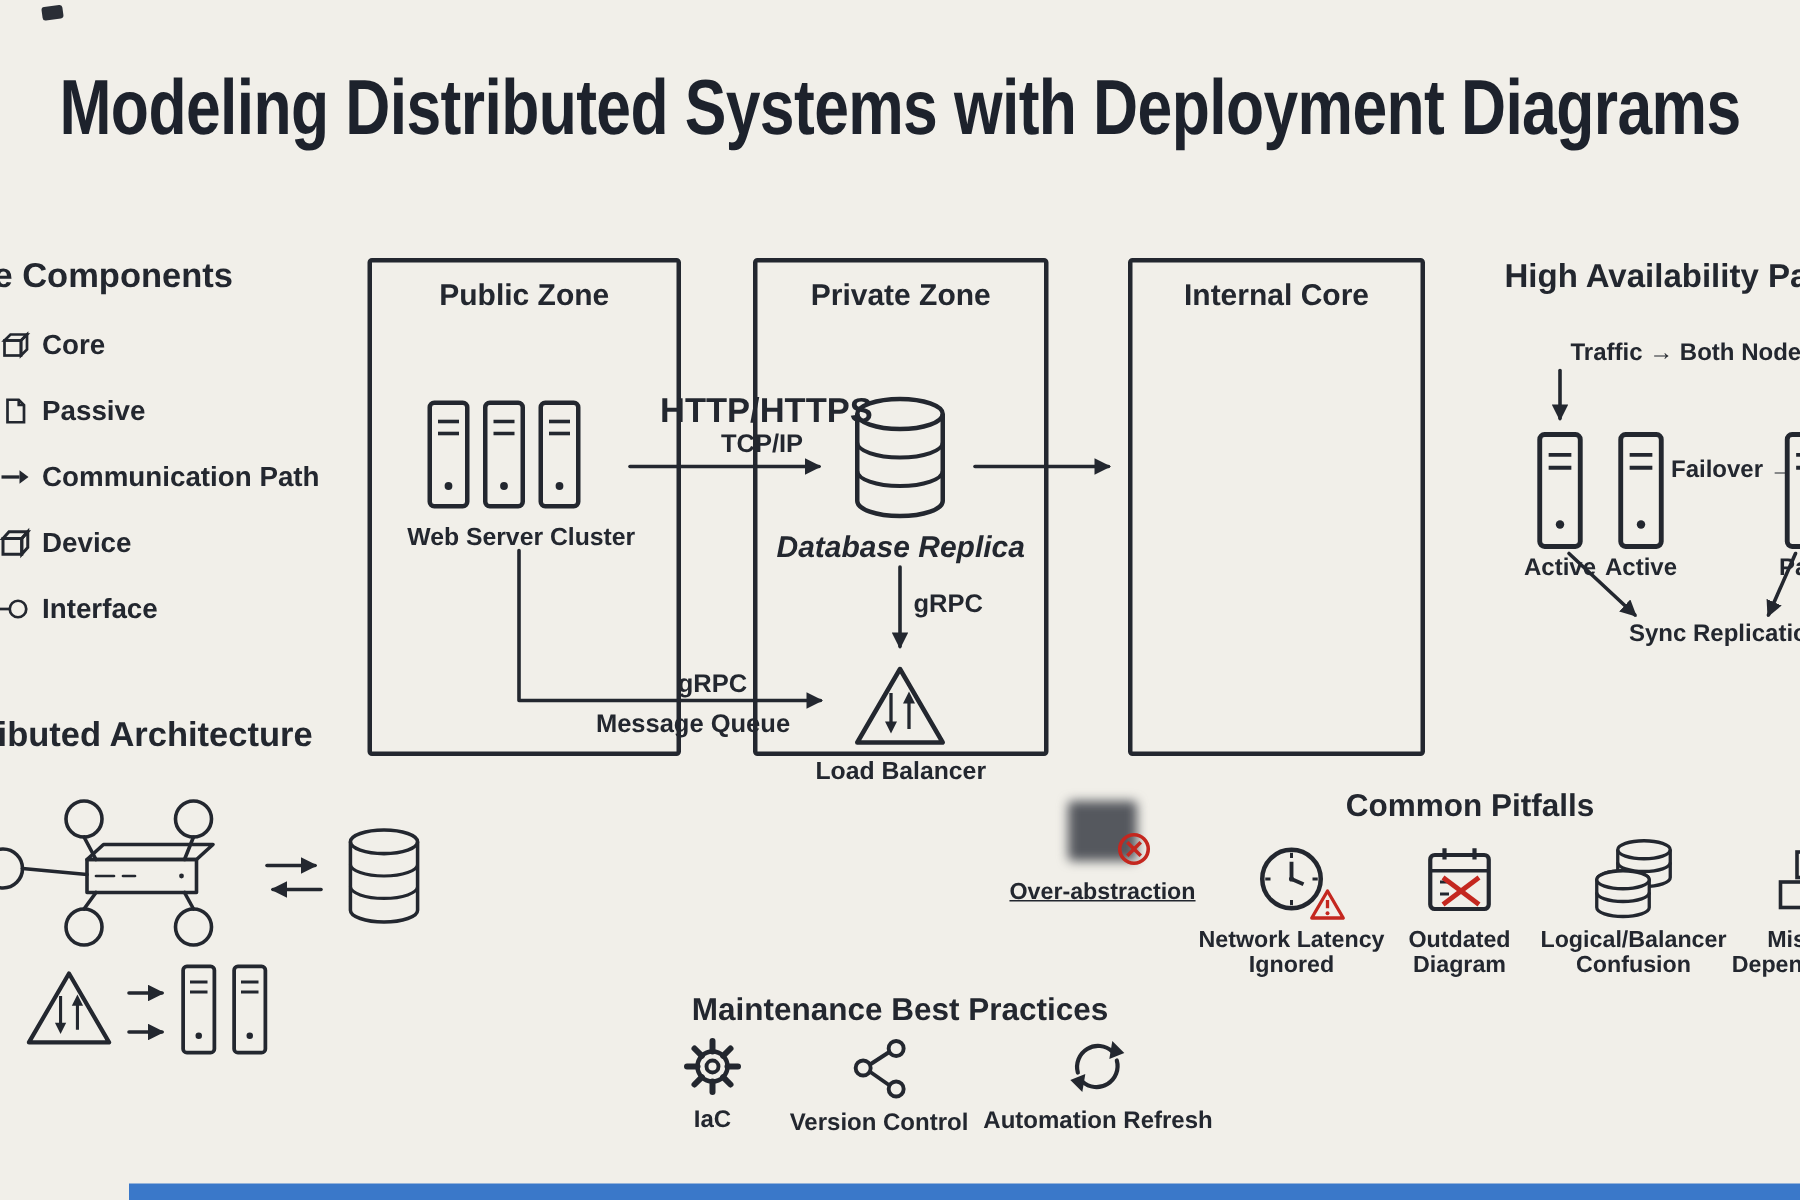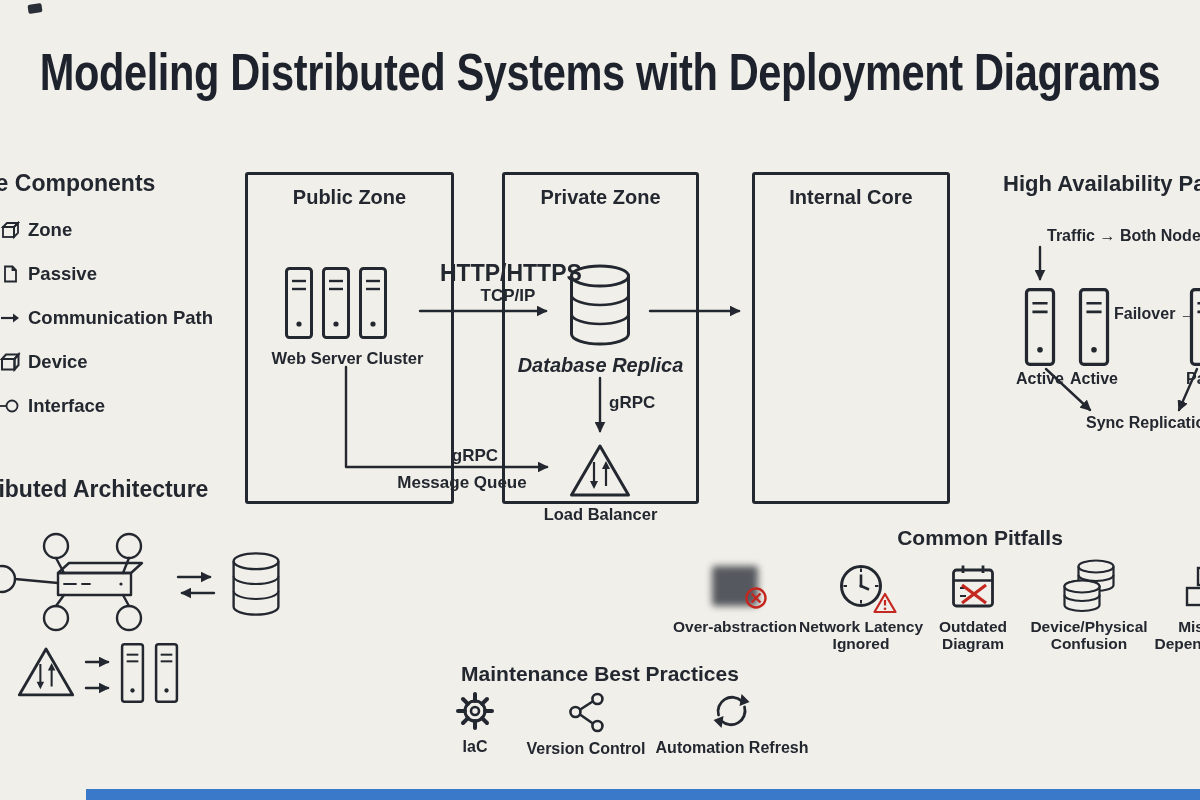--- a/index.html
+++ b/index.html
@@ -62,21 +62,21 @@
   <div class="abs" style="left:28px;top:4px;width:14px;height:9px;background:#2a2e36;border-radius:2px;transform:rotate(-8deg);"></div>
 
   <div class="t h1" style="left:-44px;top:170px;white-space:nowrap;">Core Components</div>
 
   <div class="cc-row" style="top:216px;">
     <svg width="20" height="20" viewBox="0 0 20 20">
       <polygon points="3,7 7,3 18,3 14,7" fill="none" stroke="#23272f" stroke-width="1.8"></polygon>
       <polygon points="14,7 18,3 18,13 14,17" fill="none" stroke="#23272f" stroke-width="1.8"></polygon>
       <rect x="3" y="7" width="11" height="10" fill="none" stroke="#23272f" stroke-width="1.8"></rect>
     </svg>
-    <span class="cap">Zone</span>
+    <span class="cap">Core</span>
   </div>
   <div class="cc-row" style="top:260px;">
     <svg width="20" height="20" viewBox="0 0 20 20">
       <path d="M5 2.5 H12.5 L16 6 V17.5 H5 Z" fill="none" stroke="#23272f" stroke-width="1.8"></path>
       <path d="M12.5 2.5 V6 H16" fill="none" stroke="#23272f" stroke-width="1.8"></path>
     </svg>
     <span class="cap">Passive</span>
   </div>
   <div class="cc-row" style="top:304px;">
     <svg width="20" height="20" viewBox="0 0 20 20">
@@ -244,21 +244,21 @@
         <path d="M34 17 A14 14 0 0 1 11 31"></path>
       </g>
       <polygon points="31,4 39,12 29,16" fill="#23272f"></polygon>
       <polygon points="11,38 3,30 13,26" fill="#23272f"></polygon>
     </svg>
     <span class="cap">Automation Refresh</span>
   </div>
 
   <div class="t h2 center" style="left:880px;top:526px;width:200px;">Common Pitfalls</div>
 
-  <div class="pf" style="left:735px;top:560px;">
+  <div class="pf" style="left:735px;top:528px;text-decoration:underline;">
     <span class="pf-icon">
       <span class="blurbox"></span>
       <svg width="24" height="24" viewBox="0 0 24 24" style="position:absolute;right:-10px;bottom:2px;">
         <circle cx="12" cy="12" r="9.5" fill="none" stroke="#c4271f" stroke-width="2.4"></circle>
         <line x1="7.5" y1="7.5" x2="16.5" y2="16.5" stroke="#c4271f" stroke-width="2.4"></line>
         <line x1="16.5" y1="7.5" x2="7.5" y2="16.5" stroke="#c4271f" stroke-width="2.4"></line>
       </svg>
     </span>
     <span class="cap">Over-abstraction</span>
   </div>
@@ -310,21 +310,21 @@
           <ellipse cx="35" cy="8.5" rx="17.5" ry="6"></ellipse>
           <path d="M17.5 17 a17.5 6 0 0 0 35 0"></path>
         </g>
         <g stroke="#23272f" stroke-width="2.2" fill="#f1efe9">
           <path d="M3.5 28.5 V47 a17.5 6 0 0 0 35 0 V28.5 a17.5 6 0 0 0 -35 0"></path>
           <ellipse cx="21" cy="28.5" rx="17.5" ry="6"></ellipse>
           <path d="M3.5 37 a17.5 6 0 0 0 35 0" fill="none"></path>
         </g>
       </svg>
     </span>
-    <span class="cap">Device/Physical Confusion</span>
+    <span class="cap">Logical/Balancer Confusion</span>
   </div>
 
   <div class="pf" style="left:1207px;top:560px;">
     <span class="pf-icon">
       <svg width="48" height="44" viewBox="0 0 48 44">
         <g fill="none" stroke="#23272f" stroke-width="2.4">
           <rect x="15" y="4" width="18" height="17"></rect>
           <rect x="4" y="24" width="18" height="17"></rect>
           <rect x="26" y="24" width="18" height="17"></rect>
         </g>

